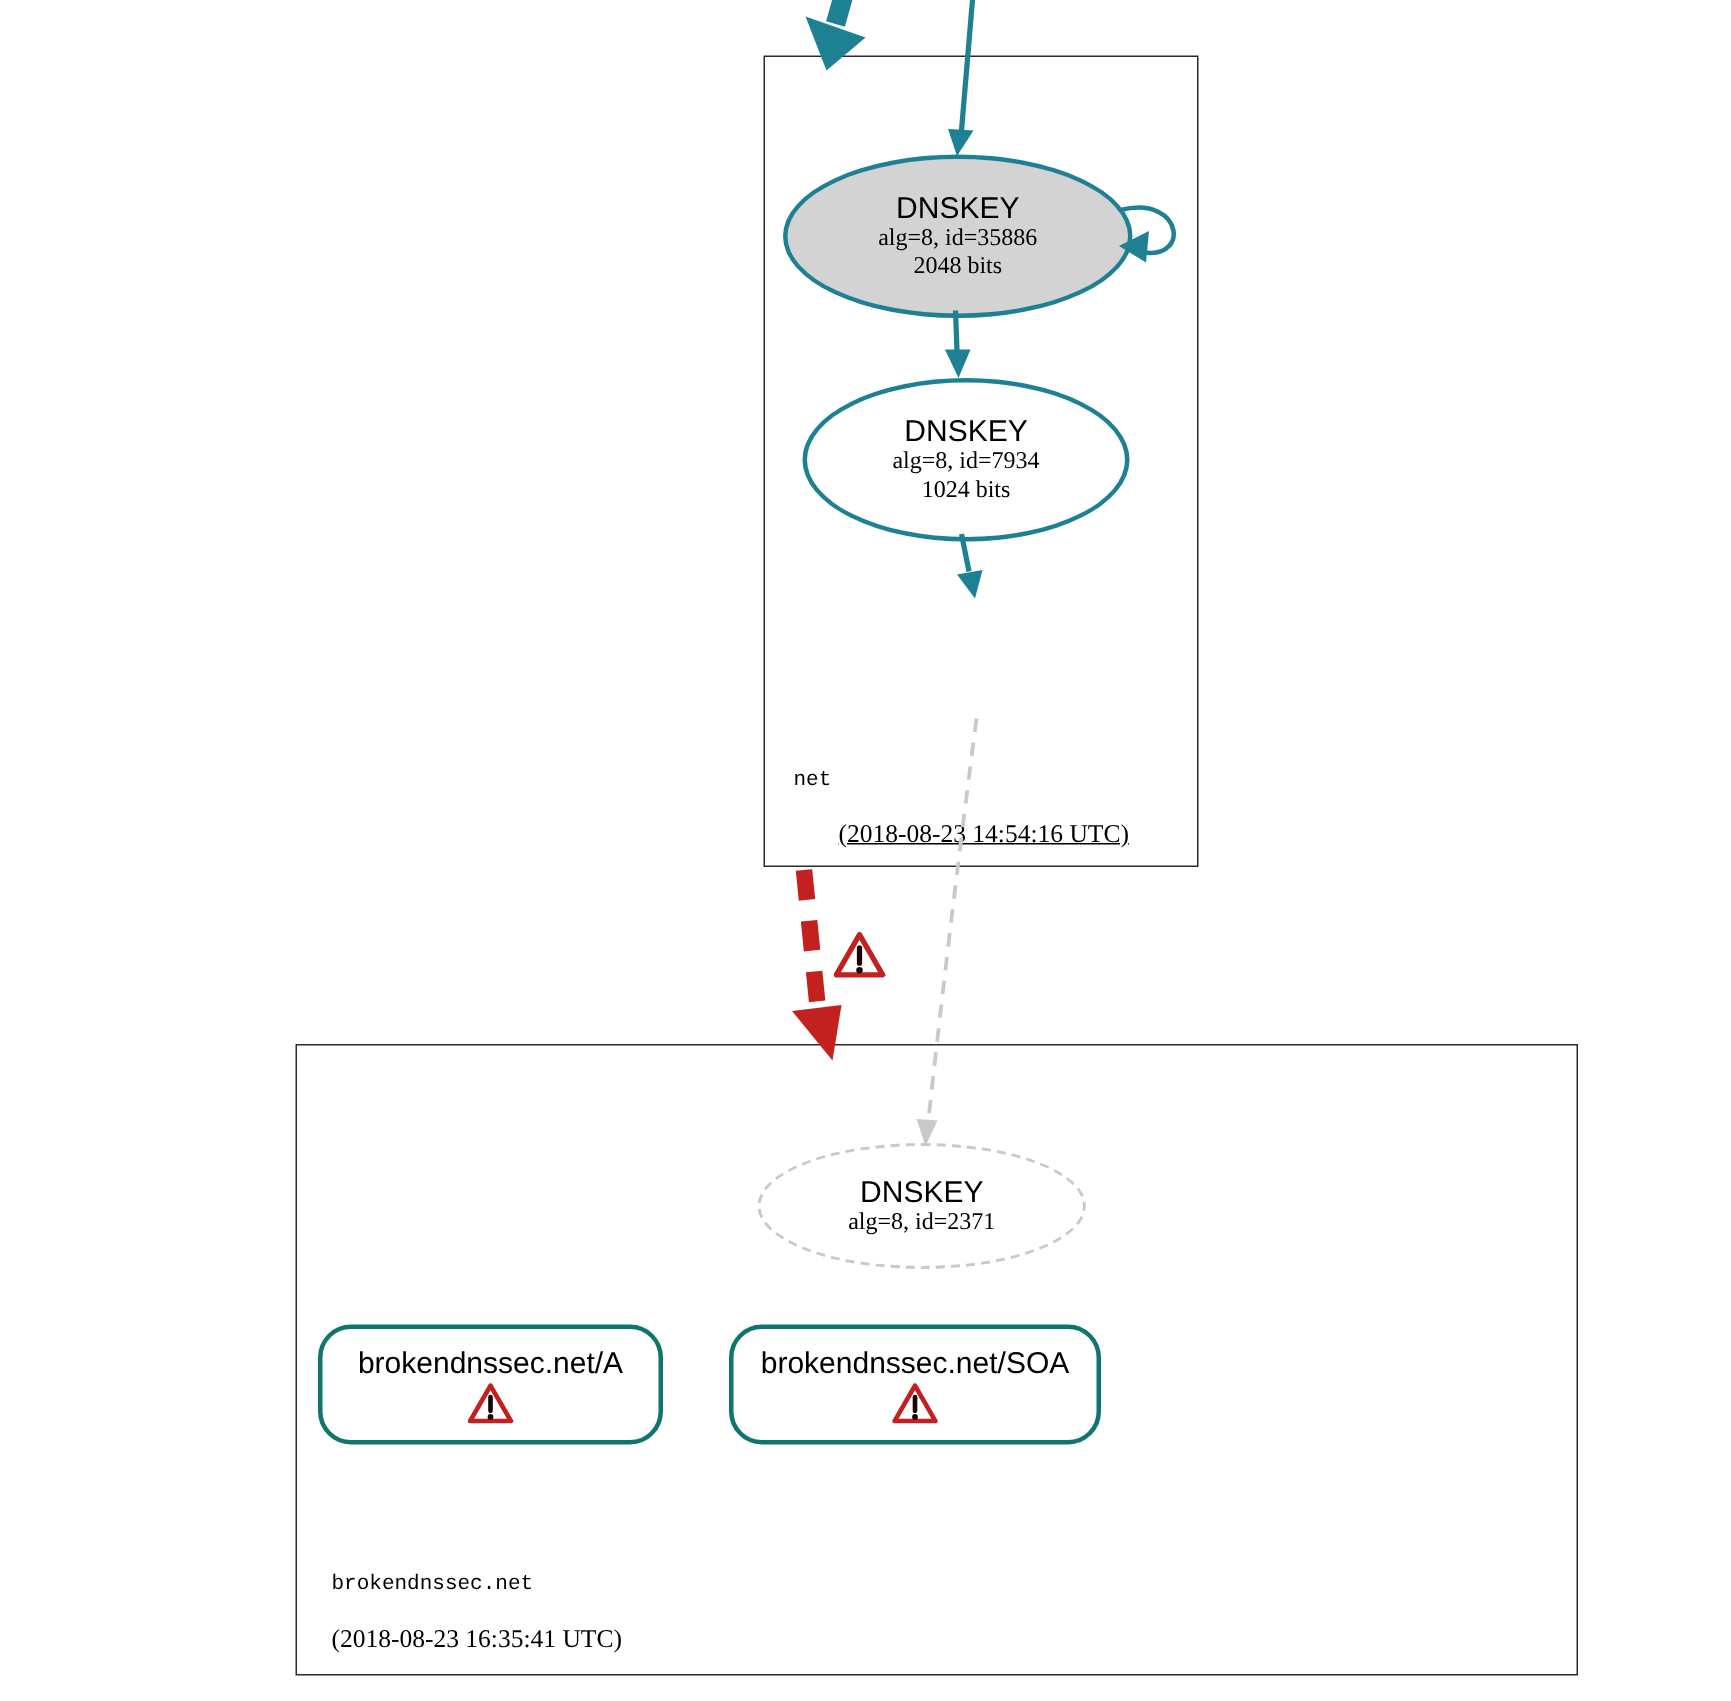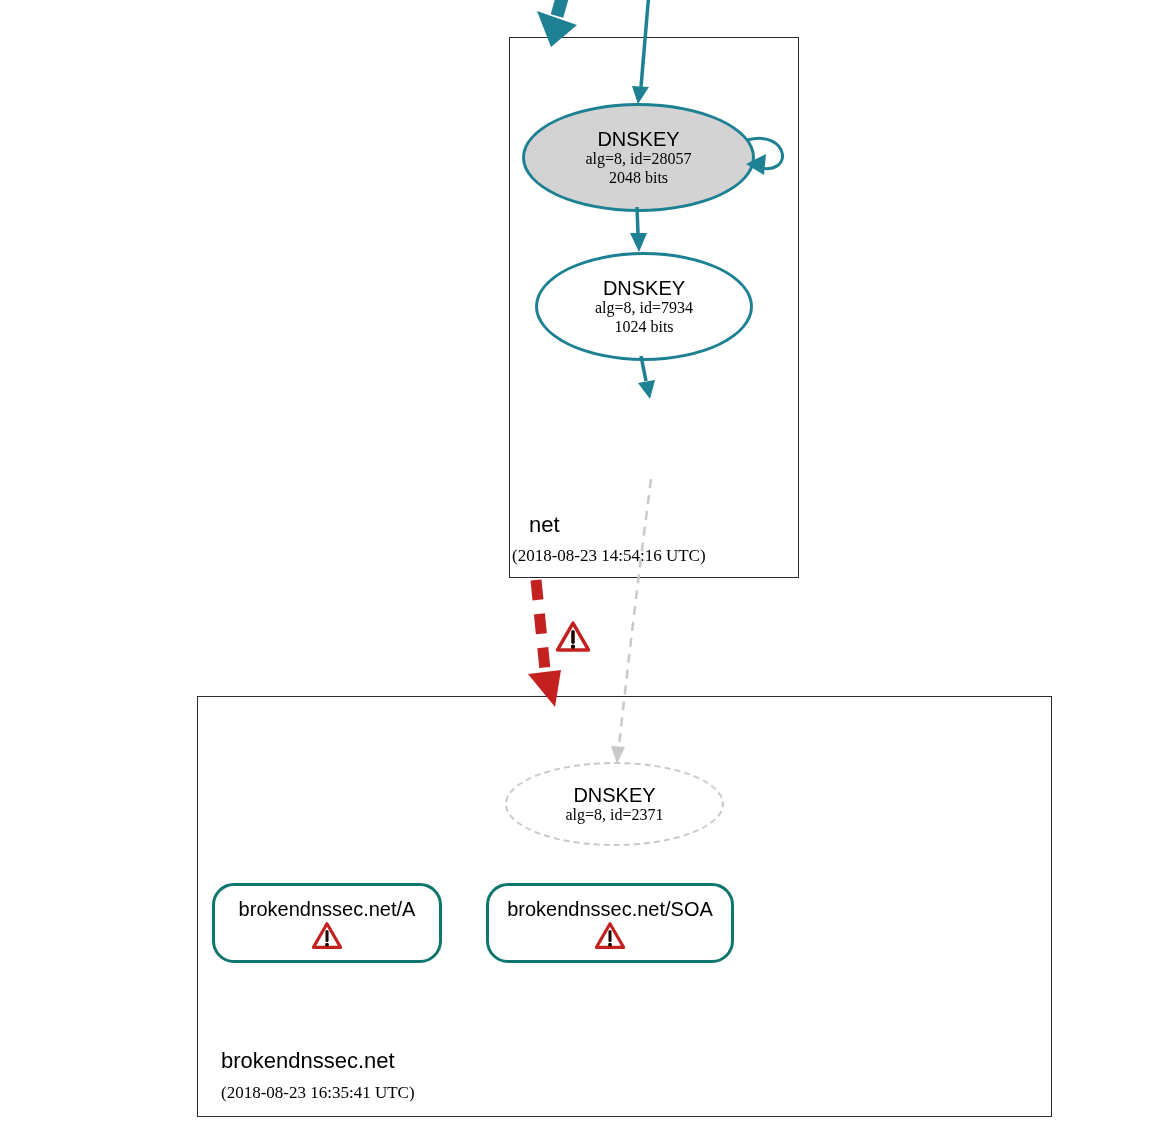--- a/index.html
+++ b/index.html
@@ -18,34 +18,34 @@
     position: absolute;
     border: 1.5px solid #2b2b2b;
     background: transparent;
     z-index: 1;
   }
   #net-box    { left: 509px; top: 37px;  width: 288px; height: 539px; }
   #broken-box { left: 197px; top: 696px; width: 853px; height: 419px; }
 
   .zone-label {
     position: absolute;
-    font-family: Liberation Sans, sans-serif;
-    font-size: 22px;
+    font-family: Liberation Mono, monospace;
+    font-size: 14px;
     z-index: 2;
     white-space: nowrap;
   }
   .zone-ts {
     position: absolute;
     font-family: "Liberation Serif", serif;
     font-size: 17px;
     z-index: 2;
     white-space: nowrap;
   }
   #net-label    { left: 529px; top: 512px; }
-  #net-ts       { left: 512px; top: 546px; }
+  #net-ts       { left: 559px; top: 546px; text-decoration: underline; }
   #broken-label { left: 221px; top: 1048px; }
   #broken-ts    { left: 221px; top: 1083px; }
 
   
   .node {
     position: absolute;
     border-radius: 50%;
     display: flex;
     flex-direction: column;
     align-items: center;
@@ -172,21 +172,21 @@
   </svg>
 
   <svg id="edge-warning-icon" width="38" height="34" viewBox="0 0 36 33">
     <path d="M 18 3 L 33 29 L 3 29 Z" fill="#ffffff" stroke="#c2211f" stroke-width="3.4" stroke-linejoin="round"></path>
     <path d="M 18 11.5 L 18 21.5" stroke="#1c0404" stroke-width="3.4" stroke-linecap="round"></path>
     <circle cx="18" cy="26" r="2.1" fill="#1c0404"></circle>
   </svg>
 
   <div class="node" id="node-ksk">
     <div class="node-title">DNSKEY</div>
-    <div class="node-sub">alg=8, id=28057</div>
+    <div class="node-sub">alg=8, id=35886</div>
     <div class="node-sub">2048 bits</div>
   </div>
 
   <div class="node" id="node-zsk">
     <div class="node-title">DNSKEY</div>
     <div class="node-sub">alg=8, id=7934</div>
     <div class="node-sub">1024 bits</div>
   </div>
 
 

